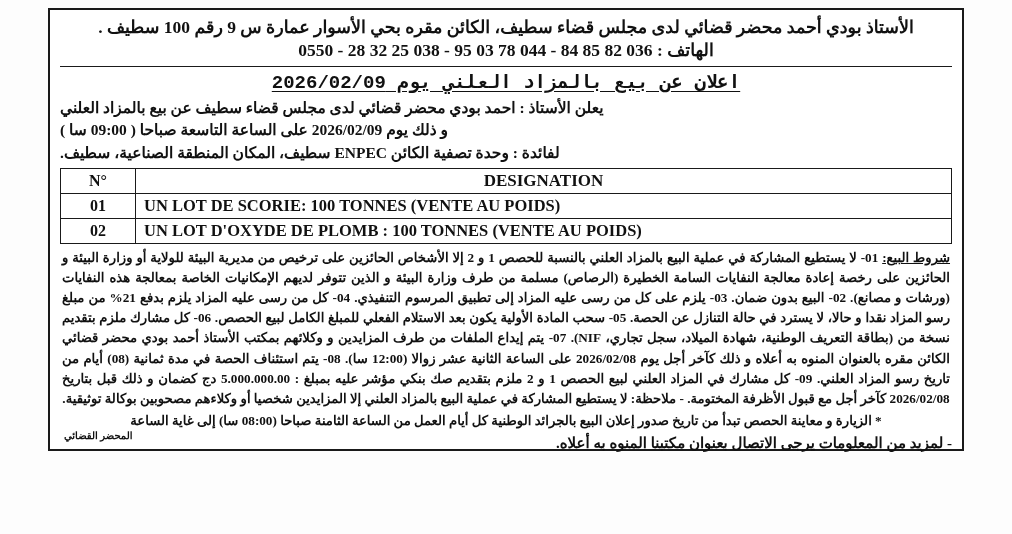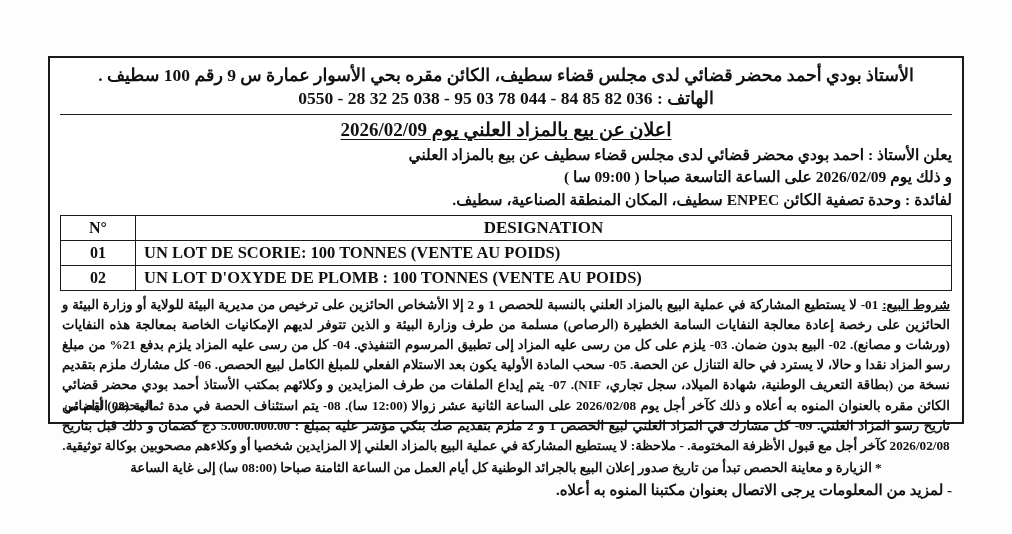--- a/index.html
+++ b/index.html
@@ -19,26 +19,25 @@
     width: 1012px;
     height: 534px;
     box-sizing: border-box;
     background: #fdfdfd;
   }
   .notice {
     position: absolute;
     left: 48px;
     top: 8px;
     width: 916px;
-    height: 368px;
+    height: 443px;
     box-sizing: border-box;
     border: 2px solid #1a1a1a;
     background: #ffffff;
     padding: 4px 10px 4px 10px;
-    margin-top: 48px;
   }
   
   .hdr {
     text-align: center;
     direction: rtl;
     font-weight: bold;
     font-size: 17.5px;
     line-height: 1.28;
     padding: 2px 4px 0 4px;
   }
@@ -50,23 +49,24 @@
     margin: 4px 0 3px 0;
   }
   .title {
     text-align: center;
     font-weight: bold;
     font-size: 19px;
     letter-spacing: 0;
     margin: 1px 0 3px 0;
     text-decoration: underline;
     text-underline-offset: 3px;
+    font-family: Liberation Mono, monospace;
   }
   .intro {
-    text-align: right;
+    text-align: left;
     direction: rtl;
     font-size: 15.5px;
     font-weight: bold;
     line-height: 1.45;
     margin: 2px 0 4px 0;
   }
   .intro div { margin: 0; }
 
   
   table.lots {
@@ -120,21 +120,21 @@
     text-align: right;
     font-size: 15px;
     font-weight: bold;
     line-height: 1.5;
     margin-top: 2px;
   }
   .signature {
     position: absolute;
     left: 14px;
     bottom: 8px;
-    font-size: 13px;
+    font-size: 10px;
     font-weight: bold;
     direction: rtl;
   }
 </style>
 </head>
 <body>
 
 <div class="page">
   <div class="notice">
 

